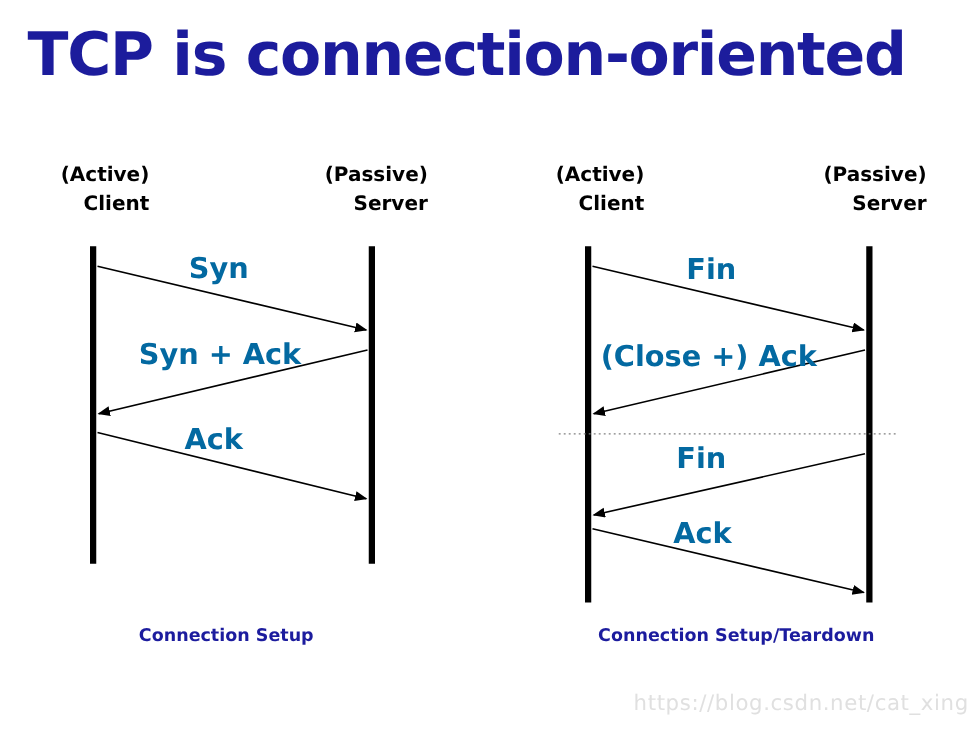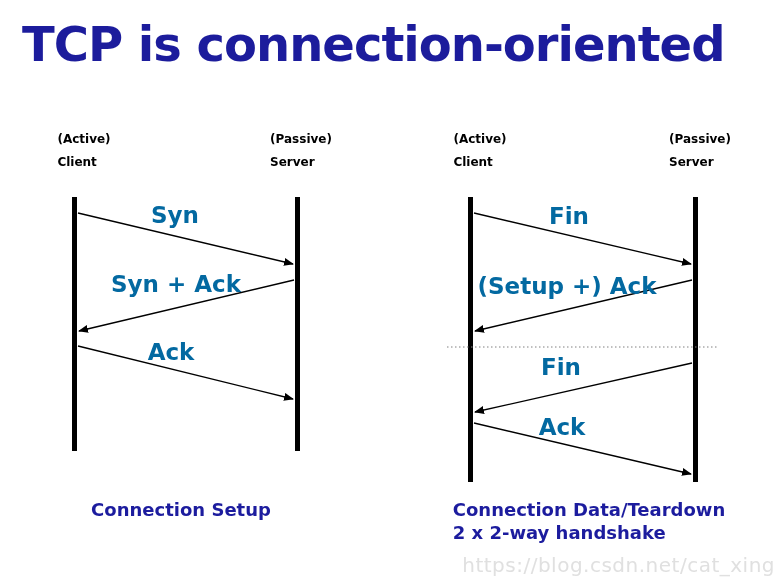--- a/index.html
+++ b/index.html
@@ -20,22 +20,22 @@
     font-weight: bold;
     letter-spacing: -1px;
     color: #1c1c9c;
     white-space: nowrap;
   }
 
   .actor {
     position: absolute;
     top: 128px;
     transform: translateX(-50%);
-    text-align: left;
-    font-size: 12px;
+    text-align: right;
+    font-size: 16px;
     font-weight: bold;
     color: #000000;
     line-height: 23px;
     white-space: nowrap;
   }
 
   .lifeline {
     position: absolute;
     width: 5px;
     background: #000000;
@@ -53,32 +53,32 @@
     font-size: 23px;
     font-weight: bold;
     color: #0369a1;
     white-space: nowrap;
   }
 
   .caption {
     position: absolute;
     top: 498px;
     transform: translateX(-50%);
-    text-align: left;
-    font-size: 18px;
+    text-align: right;
+    font-size: 14px;
     font-weight: bold;
     color: #1c1c9e;
     line-height: 23px;
     white-space: nowrap;
   }
 
   .watermark {
     position: absolute;
     right: 8px; top: 553px;
-    font-size: 20px;
+    font-size: 17px;
     color: #e0e0e0;
     letter-spacing: 0.5px;
     white-space: nowrap;
   }
 </style>
 </head>
 <body>
 
 <div class="slide">
 
@@ -122,27 +122,26 @@
     <line x1="692" y1="363" x2="475" y2="412" stroke="#000" stroke-width="1.3" marker-end="url(#ah)"></line>
     <line x1="474" y1="423" x2="691" y2="474" stroke="#000" stroke-width="1.3" marker-end="url(#ah)"></line>
 
     <line x1="447" y1="347" x2="717" y2="347" stroke="#808080" stroke-width="1" stroke-dasharray="1.5 2.5"></line>
   </svg>
 
   <div class="msg-label" style="left:175px; top:215px;">Syn</div>
   <div class="msg-label" style="left:176px; top:284px;">Syn + Ack</div>
   <div class="msg-label" style="left:171px; top:352px;">Ack</div>
   <div class="msg-label" style="left:569px; top:216px;">Fin</div>
-  <div class="msg-label" style="left:567px; top:286px;">(Setup +) Ack</div>
+  <div class="msg-label" style="left:567px; top:286px;">(Close +) Ack</div>
   <div class="msg-label" style="left:561px; top:367px;">Fin</div>
   <div class="msg-label" style="left:562px; top:427px;">Ack</div>
 
   <div class="caption" style="left:181px;">
     <div>Connection Setup</div>
   </div>
   <div class="caption" style="left:589px;">
-    <div>Connection Data/Teardown</div>
-    <div>2 x 2-way handshake</div>
+    <div>Connection Setup/Teardown</div>
   </div>
 
   <div class="watermark">https://blog.csdn.net/cat_xing</div>
 
 </div>
 
 </body></html>

